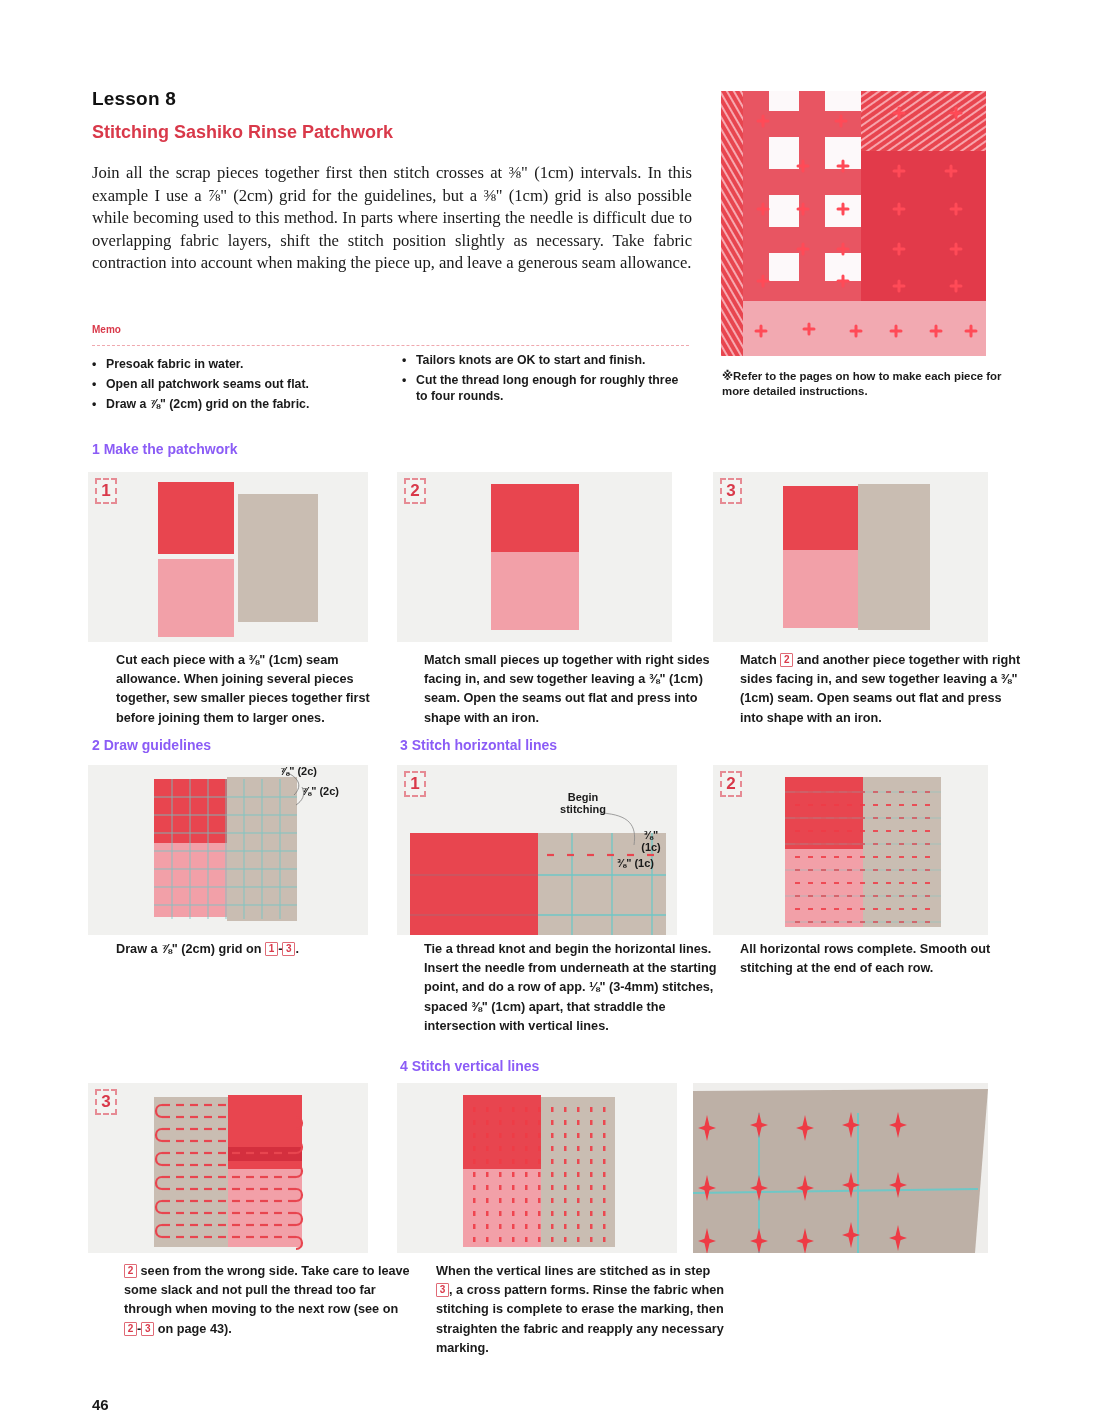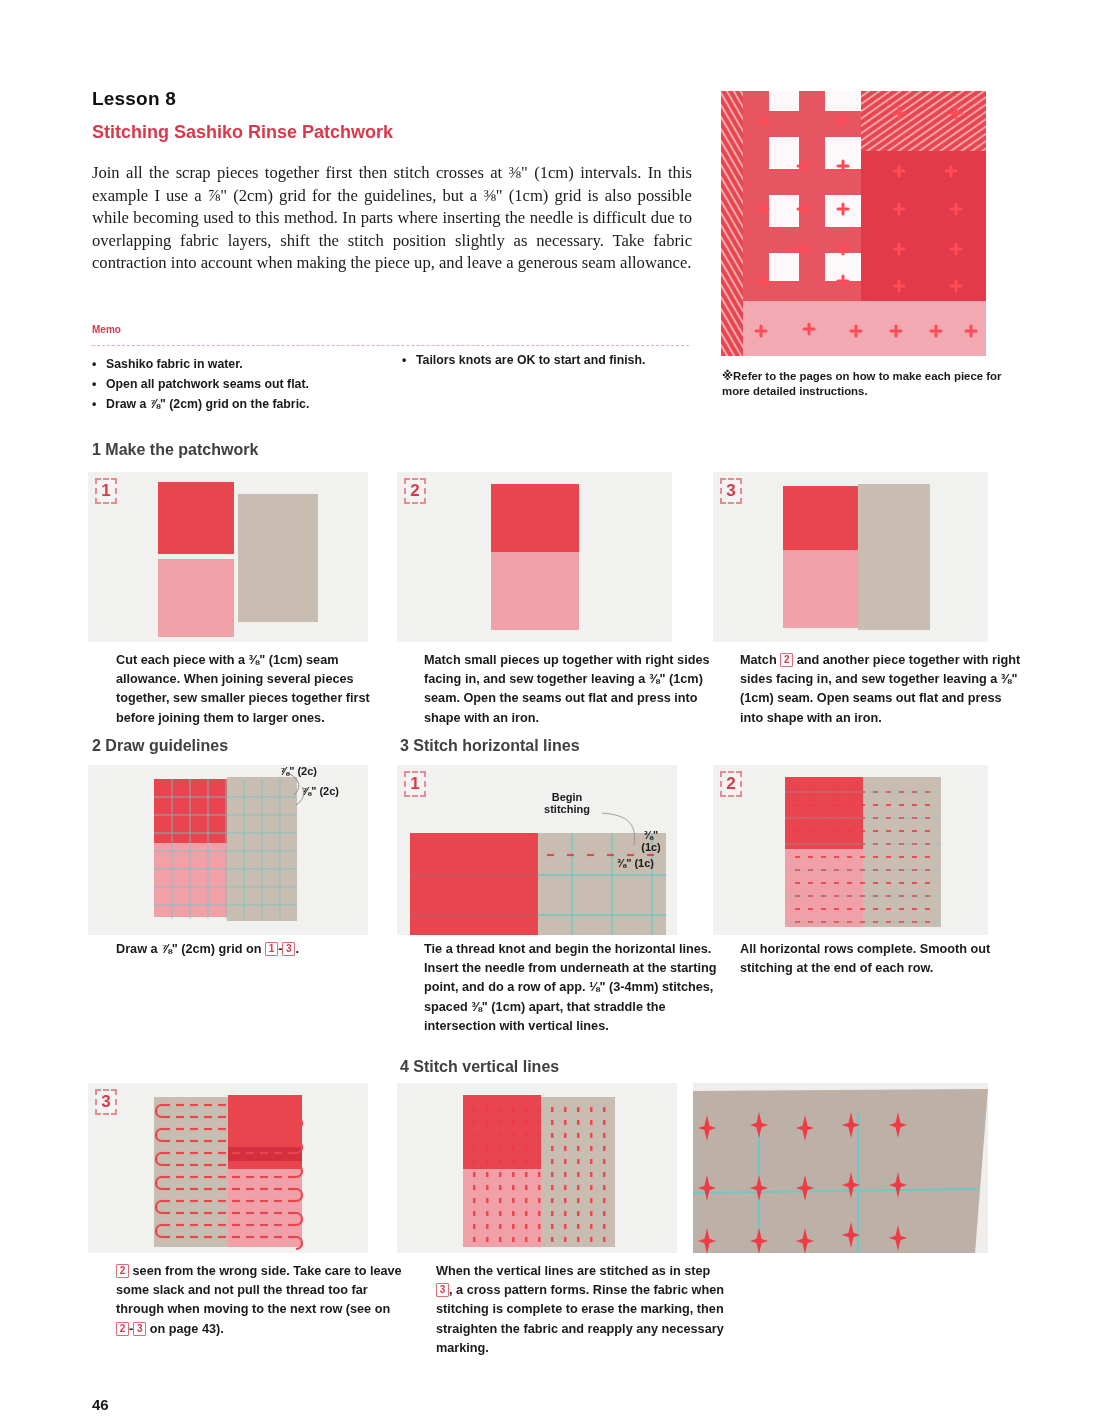--- a/index.html
+++ b/index.html
@@ -17,21 +17,21 @@
   .memo-list { list-style: none; font-size: 12.3px; font-weight: bold; color: #1a1a1a; line-height: 20px; }
   .memo-list li { position: relative; padding-left: 14px; }
   .memo-list li::before { content: "•"; position: absolute; left: 0; top: 0; }
   .memo-left { left: 92px; top: 354px; width: 300px; }
   .memo-right { left: 402px; top: 352px; width: 290px; }
   .memo-right li { line-height: 16px; margin-bottom: 4px; }
 
   .hero { left: 721px; top: 91px; width: 265px; height: 265px; overflow: hidden; }
   .hero-note { left: 722px; top: 369px; width: 280px; font-size: 11.4px; font-weight: bold; line-height: 15px; color: #1a1a1a; }
 
-  .sec-head { font-size: 16px; font-weight: bold; color: #404040; }
+  .sec-head { font-size: 14px; font-weight: bold; color: #8b5cf6; }
 
   .photo { overflow: hidden; background: #f1f1ef; }
   .badge { position: absolute; left: 7px; top: 6px; width: 22px; height: 26px; border: 2px dashed #e68b94; color: #d9394a; font-weight: bold; font-size: 17px; text-align: center; line-height: 22px; background: rgba(255,255,255,0.15); }
 
   .caption { font-size: 12.7px; font-weight: bold; line-height: 19.2px; color: #1a1a1a; margin-left: 24px; }
   .ref-box { display: inline-block; min-width: 13px; height: 14px; border: 1.5px solid #e06a76; color: #d9394a; font-size: 10px; line-height: 11px; text-align: center; padding: 0 1px; vertical-align: 1px; border-radius: 1px; }
 
   .label-text { position: absolute; font-size: 11px; font-weight: bold; color: #1a1a1a; line-height: 12px; }
 
   .page-number { left: 92px; top: 1396px; font-size: 15px; font-weight: bold; color: #1a1a1a; }
@@ -41,26 +41,27 @@
 </head>
 <body>
 
 <div class="abs lesson-title">Lesson 8</div>
 <div class="abs lesson-subtitle">Stitching Sashiko Rinse Patchwork</div>
 <p class="abs intro">Join all the scrap pieces together first then stitch crosses at ⅜" (1cm) intervals. In this example I use a ⅞" (2cm) grid for the guidelines, but a ⅜" (1cm) grid is also possible while becoming used to this method. In parts where inserting the needle is difficult due to overlapping fabric layers, shift the stitch position slightly as necessary. Take fabric contraction into account when making the piece up, and leave a generous seam allowance.</p>
 
 <div class="abs memo-title">Memo</div>
 <div class="abs memo-rule"></div>
 <ul class="abs memo-list memo-left">
-  <li>Sashiko fabric in water.</li>
+  <li>Presoak fabric in water.</li>
   <li>Open all patchwork seams out flat.</li>
   <li>Draw a ⅞" (2cm) grid on the fabric.</li>
 </ul>
 <ul class="abs memo-list memo-right">
   <li>Tailors knots are OK to start and finish.</li>
+  <li>Cut the thread long enough for roughly three to four rounds.</li>
 </ul>
 
 <div class="abs hero">
   <svg width="265" height="265" viewBox="0 0 265 265">
     <defs>
       <pattern id="twill" width="6" height="6" patternUnits="userSpaceOnUse" patternTransform="rotate(-35)">
         <rect width="6" height="6" fill="#e8454f"></rect>
         <rect width="6" height="2" fill="#f7a3ab"></rect>
       </pattern>
       <pattern id="twill2" width="6" height="6" patternUnits="userSpaceOnUse" patternTransform="rotate(60)">
@@ -246,21 +247,21 @@
         <line x1="150" y1="90" x2="157" y2="90"></line>
         <line x1="170" y1="90" x2="177" y2="90"></line>
         <line x1="190" y1="90" x2="197" y2="90"></line>
         <line x1="210" y1="90" x2="217" y2="90"></line>
         <line x1="230" y1="90" x2="237" y2="90"></line>
         <line x1="250" y1="90" x2="257" y2="90"></line>
       </g>
     <path d="M205 48 C 232 50, 240 60, 237 80" stroke="#888" fill="none" stroke-width="0.8"></path>
   </svg>
   <div class="badge">1</div>
-  <div class="label-text" style="left:140px; top:26px; width:60px; text-align:center;">Begin stitching</div>
+  <div class="label-text" style="left:156px; top:26px; width:60px; text-align:center;">Begin stitching</div>
   <div class="label-text" style="left:242px; top:64px; width:24px; text-align:center;">⅜" (1c)</div>
   <div class="label-text" style="left:220px; top:92px;">⅜" (1c)</div>
 </div>
 <p class="abs caption" style="left:400px; top:940px; width:300px;">Tie a thread knot and begin the horizontal lines. Insert the needle from underneath at the starting point, and do a row of app. ⅛" (3-4mm) stitches, spaced ⅜" (1cm) apart, that straddle the intersection with vertical lines.</p>
 
 <div class="abs photo" style="left:713px; top:765px; width:275px; height:170px;">
   <svg width="275" height="170" id="h2-svg">
     <rect x="72" y="12" width="78" height="72" fill="#e8454f"></rect>
     <rect x="72" y="84" width="78" height="78" fill="#f2a0a8"></rect>
     <rect x="150" y="12" width="78" height="150" fill="#c9bdb2"></rect>
@@ -534,21 +535,21 @@
         <line x1="144" y1="154" x2="152" y2="154"></line>
         <line x1="158" y1="154" x2="166" y2="154"></line>
         <line x1="172" y1="154" x2="180" y2="154"></line>
         <line x1="186" y1="154" x2="194" y2="154"></line>
         <line x1="200" y1="154" x2="208" y2="154"></line>
         <path d="M208 154 C 216 154, 216 166, 208 166"></path>
       </g>
   </svg>
   <div class="badge">3</div>
 </div>
-<p class="abs caption" style="left:92px; top:1262px; width:290px;">
+<p class="abs caption" style="left:100px; top:1262px; width:290px;">
   <span class="ref-box">2</span>
   <span>seen from the wrong side. Take care to leave some slack and not pull the thread too far through when moving to the next row (see on</span>
   <span class="ref-box">2</span><span>-</span><span class="ref-box">3</span>
   <span>on page 43).</span>
 </p>
 
 <div class="abs sec-head" style="left:400px; top:1058px;">4  Stitch vertical lines</div>
 
 <div class="abs photo" style="left:397px; top:1083px; width:280px; height:170px;">
   <svg width="280" height="170">

